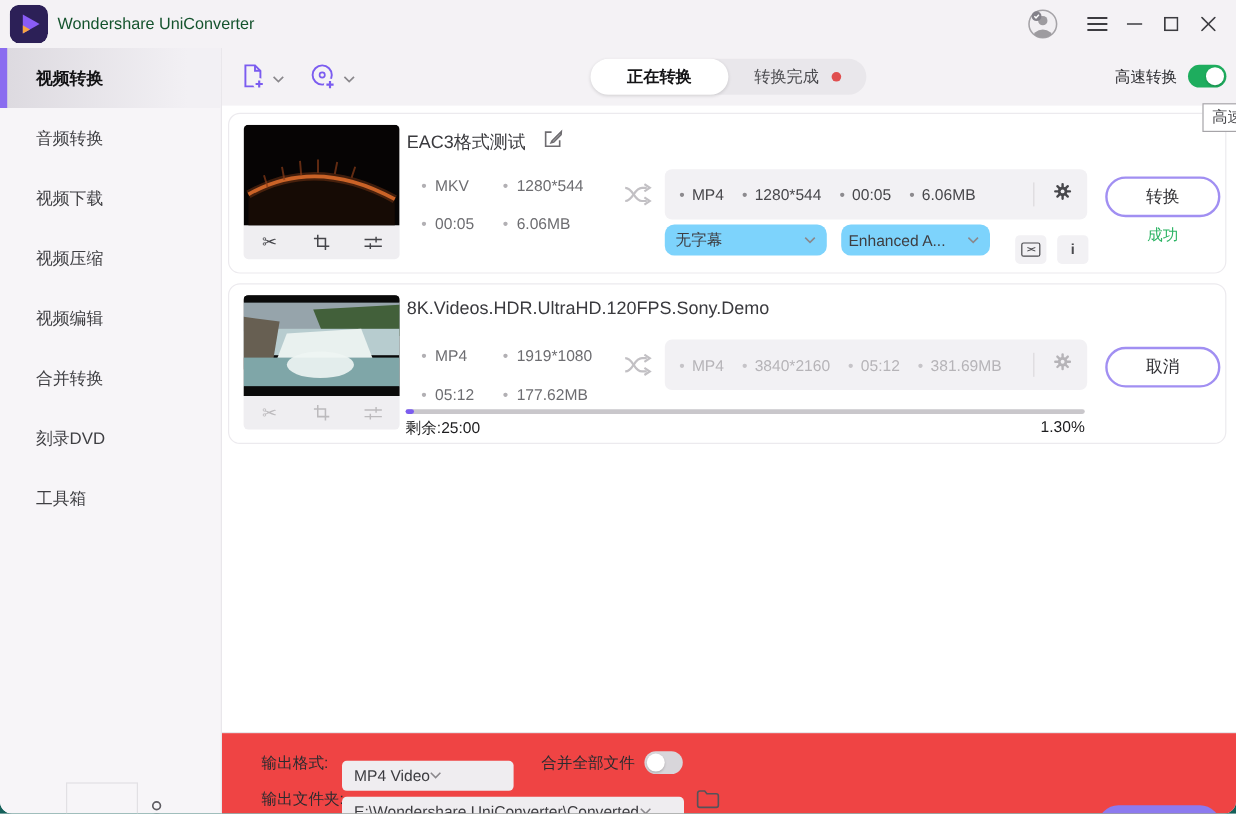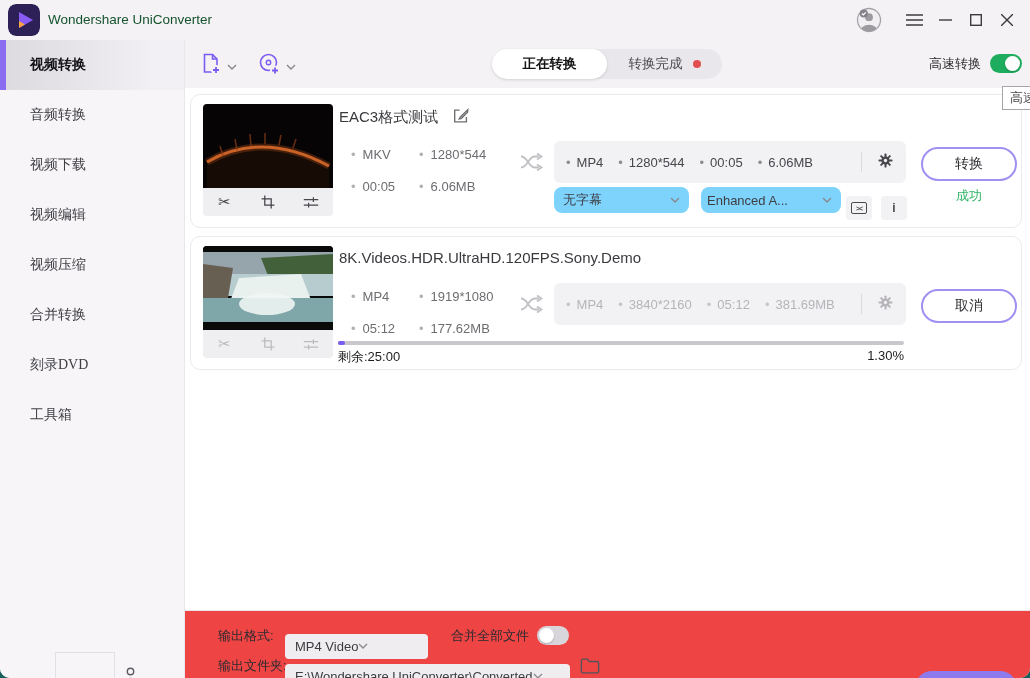--- a/index.html
+++ b/index.html
@@ -4,21 +4,21 @@
 <style>
   html,body{margin:0;padding:0;}
   body{background:#15605a;font-family:"Liberation Sans","DejaVu Sans",sans-serif;-webkit-font-smoothing:antialiased;}
   .window{position:relative;width:1030px;height:678px;background:#f4f2f5;overflow:hidden;border-radius:0 0 10px 10px;}
   
   .titlebar{position:absolute;left:0;top:0;width:1030px;height:40px;background:#f4f2f5;}
   .logo{position:absolute;left:8px;top:4px;width:32px;height:32px;border-radius:8px;overflow:hidden;}
   .app-title{position:absolute;left:48px;top:0;height:40px;line-height:40px;font-size:13.5px;color:#14532d;}
   .tb-ctrl{position:absolute;top:8px;width:26px;height:24px;display:flex;align-items:center;justify-content:center;color:#3c3c40;cursor:default;}
   
-  .sidebar{position:absolute;left:0;top:40px;width:185px;height:638px;background:#f7f5f8;border-right:1px solid #e9e7eb;box-sizing:border-box;font-family:Liberation Serif, serif;}
+  .sidebar{position:absolute;left:0;top:40px;width:185px;height:638px;background:#f7f5f8;border-right:1px solid #e9e7eb;box-sizing:border-box;}
   .side-item{position:relative;height:50px;line-height:50px;padding-left:30px;font-size:14px;color:#3f3f43;}
   .side-item.active{background:linear-gradient(90deg,#dcd9df 0%,#f2f0f4 85%);color:#121214;font-weight:bold;}
   .side-item.active::before{content:"";position:absolute;left:0;top:0;width:6px;height:50px;background:#8a6cf0;}
   .ghost-box{position:absolute;left:55px;top:612px;width:58px;height:26px;border:1px solid #e2e0e4;}
   .ghost-person{position:absolute;left:121px;top:626px;}
   
   .toolbar{position:absolute;left:185px;top:40px;width:845px;height:48px;background:#f4f2f5;}
   .tool-btn{position:absolute;top:11px;display:flex;align-items:center;gap:4px;}
   .tabs{position:absolute;left:307px;top:9px;width:230px;height:30px;background:#e9e7eb;border-radius:15px;display:flex;align-items:center;}
   .tab{height:30px;display:flex;align-items:center;justify-content:center;font-size:13.5px;color:#4b4b4f;border-radius:15px;}
@@ -125,22 +125,22 @@
             <line x1="12" y1="0" x2="0" y2="12"></line>
           </g>
         </svg>
     </div>
   </div>
 
   <div class="sidebar">
     <div class="side-item active">视频转换</div>
     <div class="side-item">音频转换</div>
     <div class="side-item">视频下载</div>
+    <div class="side-item">视频压缩</div>
     <div class="side-item">视频编辑</div>
-    <div class="side-item">视频压缩</div>
     <div class="side-item">合并转换</div>
     <div class="side-item">刻录DVD</div>
     <div class="side-item">工具箱</div>
     <div class="ghost-box"></div>
 
     <div class="ghost-person">
       <svg width="19" height="20" viewBox="0 0 19 20" fill="none" stroke="#5e5c62" stroke-width="1.4">
         <circle cx="9.5" cy="5.5" r="3.2"></circle>
         <path d="M3,18 a6.5,5.5 0 0 1 13,0"></path>
       </svg>
@@ -270,21 +270,21 @@
           </svg>
         </span>
       </div>
 
       <div class="select" style="left:363px;width:135px;">
         <span>无字幕</span>
         <svg width="10" height="7" viewBox="0 0 10 7">
             <path d="M1,1 l4,4 l4,-4" stroke="#8a888c" stroke-width="1.3" fill="none"></path>
           </svg>
       </div>
-      <div class="select" style="left:510px;width:140px;padding-left:6px;">
+      <div class="select" style="left:510px;width:124px;padding-left:6px;">
         <span>Enhanced A...</span>
         <svg width="10" height="7" viewBox="0 0 10 7">
             <path d="M1,1 l4,4 l4,-4" stroke="#8a888c" stroke-width="1.3" fill="none"></path>
           </svg>
       </div>
       <div class="mini-box" style="left:655px;">
         <span class="trim-inner">&gt;&lt;</span>
       </div>
       <div class="mini-box" style="left:690px;">
         <span class="info-glyph">i</span>

